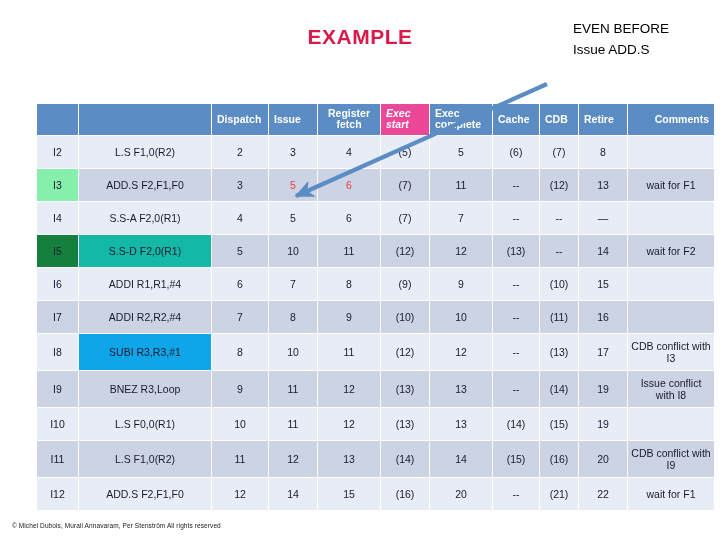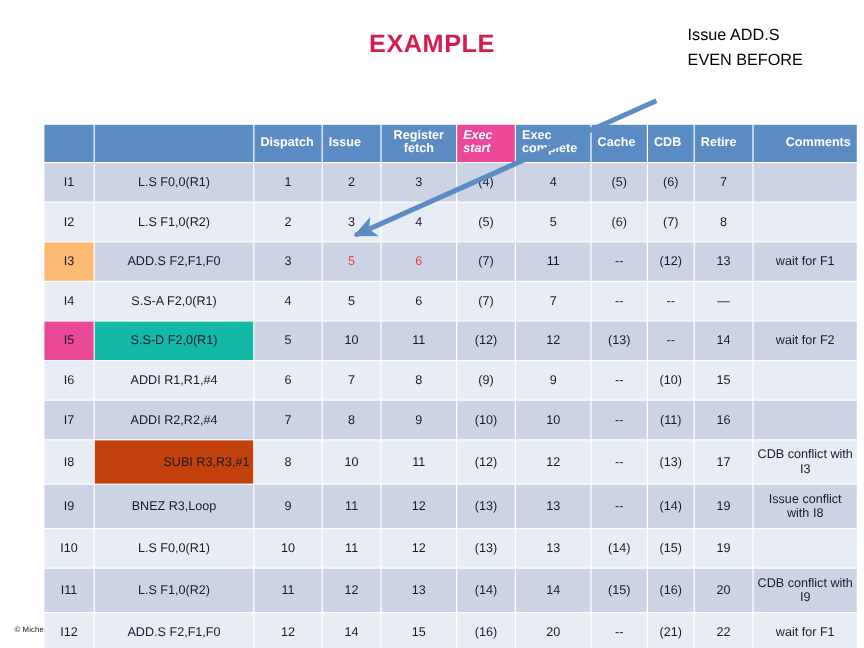--- a/index.html
+++ b/index.html
@@ -127,22 +127,22 @@
     letter-spacing: 0.1px;
     white-space: nowrap;
   }
 </style>
 </head>
 <body>
 
 <div id="slide-title" style="color: rgb(216, 27, 74);">EXAMPLE</div>
 
 <div id="callout">
+  <span class="cl">EVEN BEFORE</span>
   <span class="cl">Issue ADD.S</span>
-  <span class="cl">EVEN BEFORE</span>
 </div>
 
 <svg id="arrow-layer" viewBox="0 0 720 540" xmlns="http://www.w3.org/2000/svg">
   <defs>
     <marker id="arrowhead" markerWidth="5" markerHeight="5" refX="4.2" refY="2.5" orient="auto" markerUnits="strokeWidth">
       <path d="M0,0.4 L4.6,2.5 L0,4.6 L1.2,2.5 Z" fill="#5b8dc4"></path>
     </marker>
   </defs>
   <line id="arrow-line" x1="547" y1="84" x2="296" y2="196" stroke="#5b8dc4" stroke-width="4.2" marker-end="url(#arrowhead)"></line>
 </svg>
@@ -171,48 +171,35 @@
         <th style="background: rgb(91, 141, 196); color: rgb(255, 255, 255); text-align: center;">Register fetch</th>
         <th style="background: #ec4899; color: rgb(255, 255, 255); font-style: italic;">Exec start</th>
         <th style="background: rgb(91, 141, 196); color: rgb(255, 255, 255);">Exec complete</th>
         <th style="background: rgb(91, 141, 196); color: rgb(255, 255, 255);">Cache</th>
         <th style="background: rgb(91, 141, 196); color: rgb(255, 255, 255);">CDB</th>
         <th style="background: rgb(91, 141, 196); color: rgb(255, 255, 255);">Retire</th>
         <th style="background: rgb(91, 141, 196); color: rgb(255, 255, 255); text-align: right;">Comments</th>
       </tr>
     </thead>
     <tbody id="sched-body">
-        <tr class="row-odd">
-          <td class="c-label" style="background: rgb(204, 211, 228);">I1</td>
-          <td class="c-instr" style="background: rgb(204, 211, 228);">L.S F0,0(R1)</td>
-          <td style="background: rgb(204, 211, 228);">1</td>
-          <td style="background: rgb(204, 211, 228);">2</td>
-          <td style="background: rgb(204, 211, 228);">3</td>
-          <td style="background: rgb(204, 211, 228);">(4)</td>
-          <td style="background: rgb(204, 211, 228);">4</td>
-          <td style="background: rgb(204, 211, 228);">(5)</td>
-          <td style="background: rgb(204, 211, 228);">(6)</td>
-          <td style="background: rgb(204, 211, 228);">7</td>
-          <td class="c-comment" style="background: rgb(204, 211, 228);"></td>
-        </tr>
         <tr class="row-even">
           <td class="c-label" style="background: rgb(232, 236, 245);">I2</td>
           <td class="c-instr" style="background: rgb(232, 236, 245);">L.S F1,0(R2)</td>
           <td style="background: rgb(232, 236, 245);">2</td>
           <td style="background: rgb(232, 236, 245);">3</td>
           <td style="background: rgb(232, 236, 245);">4</td>
           <td style="background: rgb(232, 236, 245);">(5)</td>
           <td style="background: rgb(232, 236, 245);">5</td>
           <td style="background: rgb(232, 236, 245);">(6)</td>
           <td style="background: rgb(232, 236, 245);">(7)</td>
           <td style="background: rgb(232, 236, 245);">8</td>
           <td class="c-comment" style="background: rgb(232, 236, 245);"></td>
         </tr>
         <tr class="row-odd">
-          <td class="c-label" style="background: #fdba74;">I3</td>
+          <td class="c-label" style="background: #86efac;">I3</td>
           <td class="c-instr" style="background: rgb(204, 211, 228);">ADD.S F2,F1,F0</td>
           <td style="background: rgb(204, 211, 228);">3</td>
           <td class="red" style="background: rgb(204, 211, 228); color: rgb(232, 65, 60);">5</td>
           <td class="red" style="background: rgb(204, 211, 228); color: rgb(232, 65, 60);">6</td>
           <td style="background: rgb(204, 211, 228);">(7)</td>
           <td style="background: rgb(204, 211, 228);">11</td>
           <td style="background: rgb(204, 211, 228);">--</td>
           <td style="background: rgb(204, 211, 228);">(12)</td>
           <td style="background: rgb(204, 211, 228);">13</td>
           <td class="c-comment" style="background: rgb(204, 211, 228);">wait for F1</td>
@@ -224,21 +211,21 @@
           <td style="background: rgb(232, 236, 245);">5</td>
           <td style="background: rgb(232, 236, 245);">6</td>
           <td style="background: rgb(232, 236, 245);">(7)</td>
           <td style="background: rgb(232, 236, 245);">7</td>
           <td style="background: rgb(232, 236, 245);">--</td>
           <td style="background: rgb(232, 236, 245);">--</td>
           <td style="background: rgb(232, 236, 245);">—</td>
           <td class="c-comment" style="background: rgb(232, 236, 245);"></td>
         </tr>
         <tr class="row-odd">
-          <td class="c-label" style="background: #ec4899;">I5</td>
+          <td class="c-label" style="background: #15803d;">I5</td>
           <td class="c-instr" style="background: #14b8a6;">S.S-D F2,0(R1)</td>
           <td style="background: rgb(204, 211, 228);">5</td>
           <td style="background: rgb(204, 211, 228);">10</td>
           <td style="background: rgb(204, 211, 228);">11</td>
           <td style="background: rgb(204, 211, 228);">(12)</td>
           <td style="background: rgb(204, 211, 228);">12</td>
           <td style="background: rgb(204, 211, 228);">(13)</td>
           <td style="background: rgb(204, 211, 228);">--</td>
           <td style="background: rgb(204, 211, 228);">14</td>
           <td class="c-comment" style="background: rgb(204, 211, 228);">wait for F2</td>
@@ -264,21 +251,21 @@
           <td style="background: rgb(204, 211, 228);">9</td>
           <td style="background: rgb(204, 211, 228);">(10)</td>
           <td style="background: rgb(204, 211, 228);">10</td>
           <td style="background: rgb(204, 211, 228);">--</td>
           <td style="background: rgb(204, 211, 228);">(11)</td>
           <td style="background: rgb(204, 211, 228);">16</td>
           <td class="c-comment" style="background: rgb(204, 211, 228);"></td>
         </tr>
         <tr class="row-even">
           <td class="c-label" style="background: rgb(232, 236, 245);">I8</td>
-          <td class="c-instr" style="background: #c2410c; text-align: right;">SUBI R3,R3,#1</td>
+          <td class="c-instr" style="background: #0ea5e9;">SUBI R3,R3,#1</td>
           <td style="background: rgb(232, 236, 245);">8</td>
           <td style="background: rgb(232, 236, 245);">10</td>
           <td style="background: rgb(232, 236, 245);">11</td>
           <td style="background: rgb(232, 236, 245);">(12)</td>
           <td style="background: rgb(232, 236, 245);">12</td>
           <td style="background: rgb(232, 236, 245);">--</td>
           <td style="background: rgb(232, 236, 245);">(13)</td>
           <td style="background: rgb(232, 236, 245);">17</td>
           <td class="c-comment" style="background: rgb(232, 236, 245);">CDB conflict with I3</td>
         </tr>

